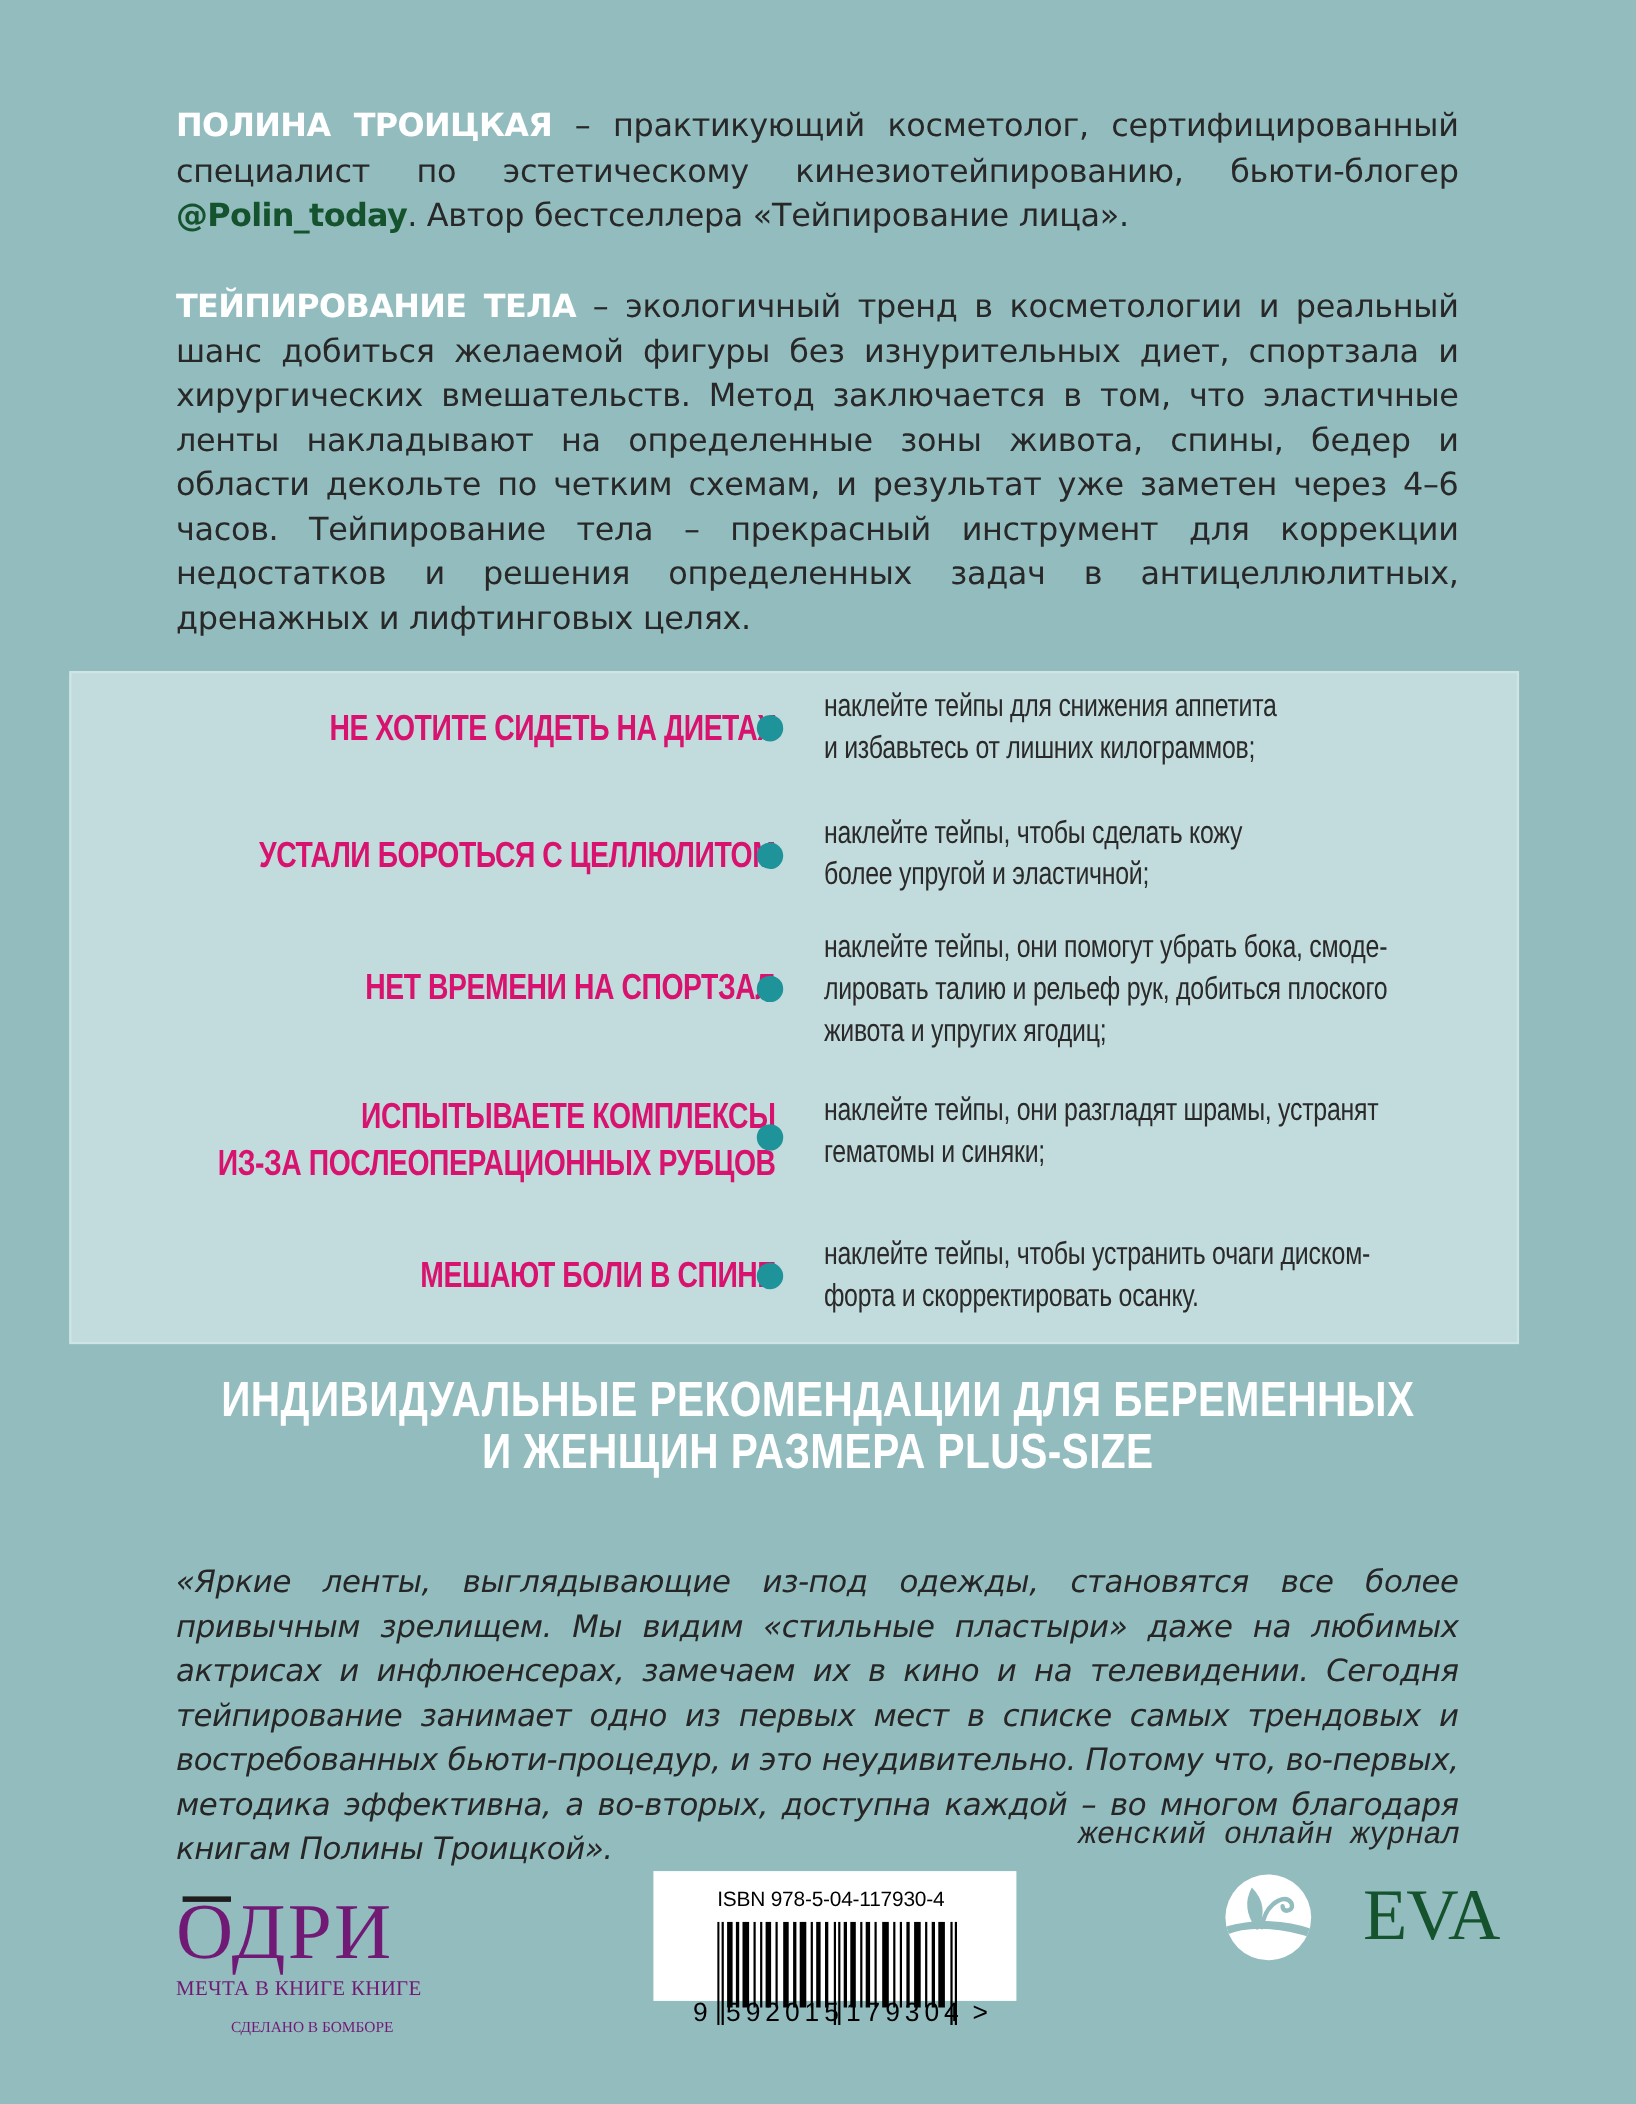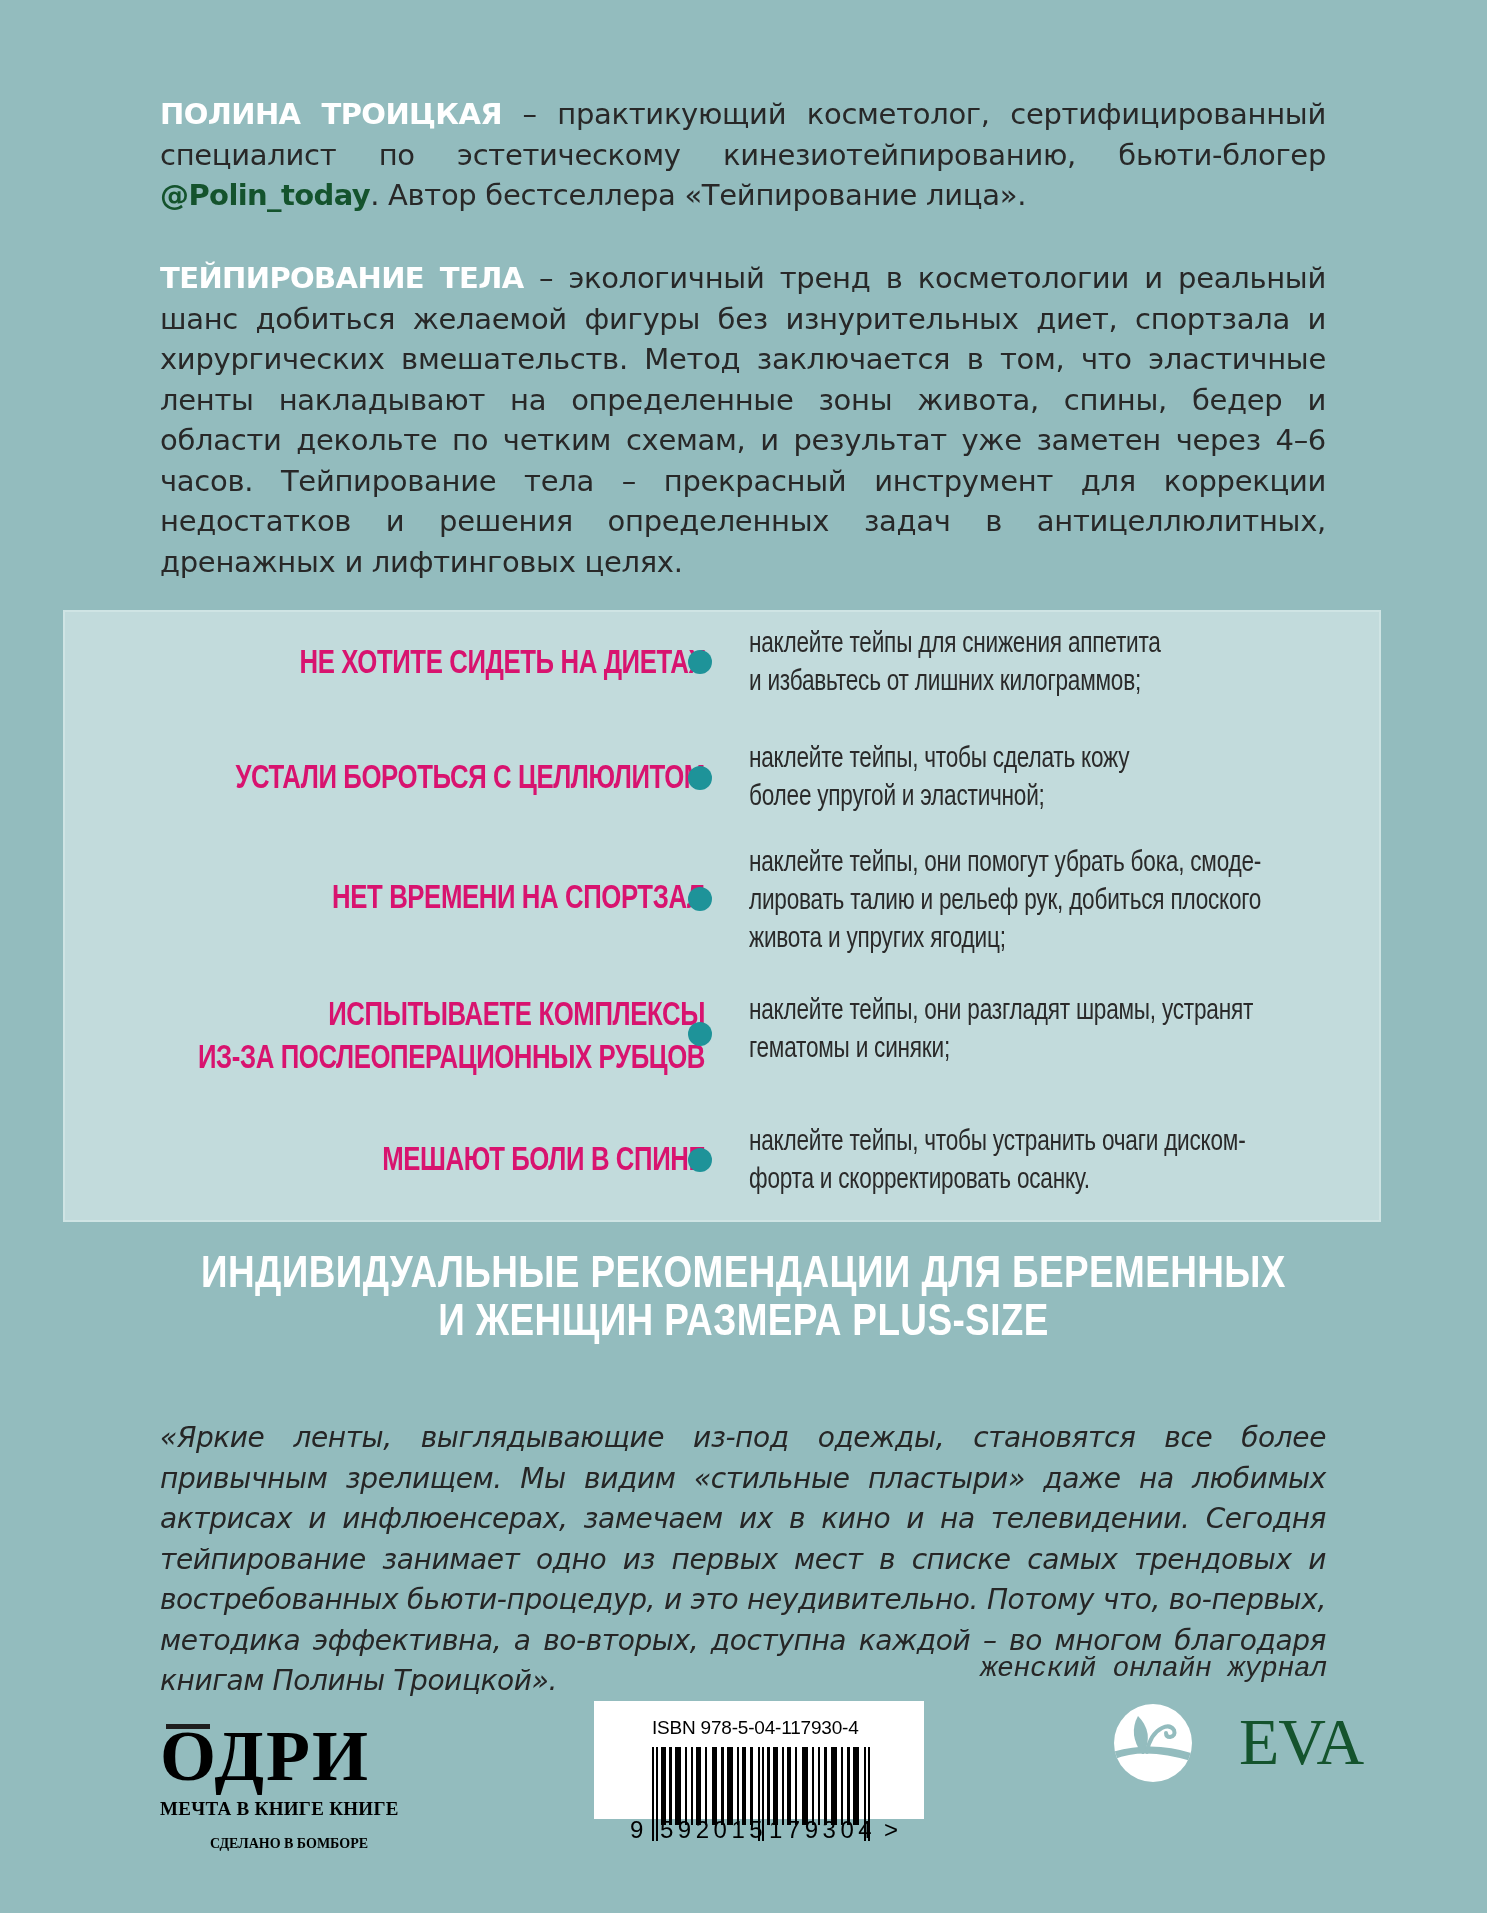--- a/index.html
+++ b/index.html
@@ -128,22 +128,21 @@
       font-style: italic;
       font-size: 28px;
       color: #262626;
       letter-spacing: -0.3px;
     }
     .publisher {
       position: absolute;
       left: 160px;
       top: 1720px;
       width: 250px;
-      color: #000000;
-      font-weight: bold;
+      color: #701a75;
     }
     .pub-name {
       font-family: "Liberation Serif", serif;
       font-size: 72px;
       line-height: 72px;
       letter-spacing: 2px;
       position: relative;
     }
     .pub-name .macron {
       position: absolute;

